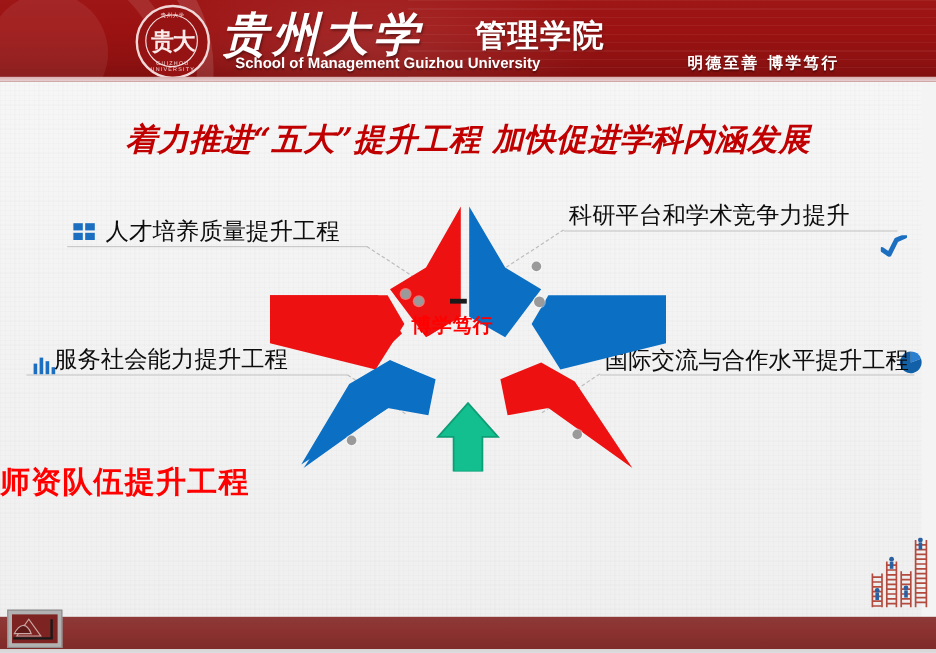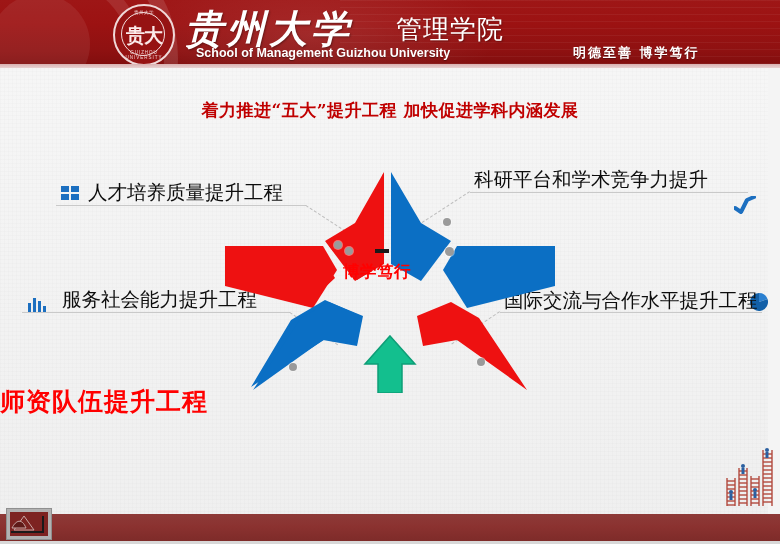--- a/index.html
+++ b/index.html
@@ -52,53 +52,54 @@
   #uni-name{
     position:absolute;left:185px;top:4px;color:#ffffff;
     font-family:"DejaVu Serif","Liberation Serif",serif;
     font-size:38px;font-weight:bold;letter-spacing:4px;
     text-shadow:1px 1px 2px rgba(0,0,0,0.35);
     font-style:italic;
   }
   #college-name{
     position:absolute;left:396px;top:12px;color:#ffffff;
     font-family:"DejaVu Sans","Liberation Sans",sans-serif;
-    font-size:26px;font-weight:normal;letter-spacing:1px;
+    font-size:26px;font-weight:bold;letter-spacing:1px;
     text-shadow:1px 1px 2px rgba(0,0,0,0.3);
   }
   #uni-name-en{
     position:absolute;left:196px;top:46px;color:#ffffff;
     font-size:12.5px;font-weight:bold;letter-spacing:0px;
     text-shadow:0 1px 1px rgba(0,0,0,0.35);
   }
   #motto{
     position:absolute;left:573px;top:44px;color:#ffffff;
     font-family:"DejaVu Serif","Liberation Serif",serif;
     font-size:13px;font-weight:bold;letter-spacing:2px;
     text-shadow:0 1px 1px rgba(0,0,0,0.35);
   }
 
   
   #slide-title{
     position:absolute;left:0;top:99px;width:780px;text-align:center;
     color:#c00000;
     font-family:"DejaVu Serif","Liberation Serif",serif;
-    font-size:17px;font-weight:bold;letter-spacing:0.5px;
+    font-size:26px;font-weight:bold;letter-spacing:0.5px;
     white-space:nowrap;
+    font-style:italic;
   }
 
   
   .lbl{
     position:absolute;color:#0d0d0d;
     font-family:"DejaVu Serif","Liberation Serif",serif;
     font-size:19.5px;white-space:nowrap;
   }
   #lbl-tl{left:88px;top:179px;}
   #lbl-tr{left:474px;top:166px;}
-  #lbl-l{left:62px;top:286px;}
+  #lbl-l{left:45px;top:286px;}
   #lbl-r{left:504px;top:287px;}
   #lbl-b{
     position:absolute;left:0;top:385px;width:780px;text-align:left;
     color:#ff0000;font-family:"DejaVu Serif","Liberation Serif",serif;
     font-size:25px;font-weight:bold;letter-spacing:1px;
   }
 
   
   .lbl-rule{position:absolute;height:0;border-top:1px solid #c9c9c9;}
   #rule-tl{left:56px;top:205px;width:250px;}

